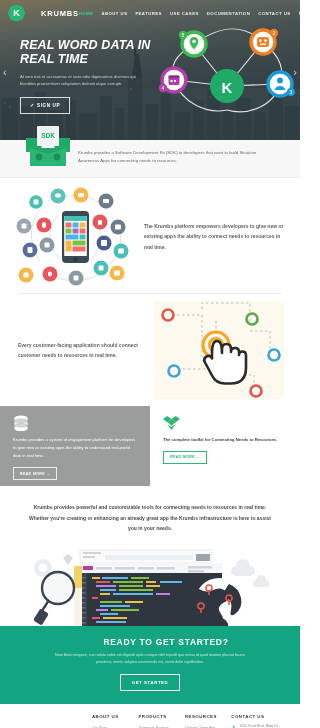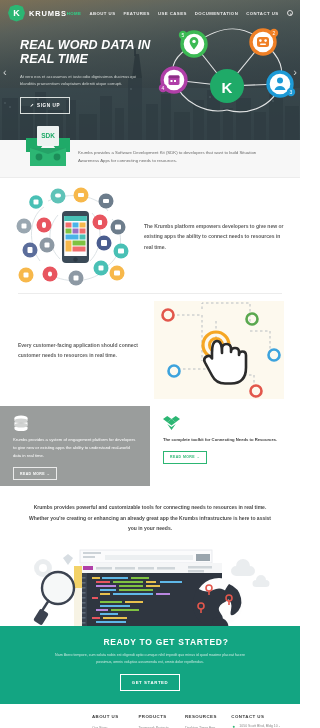--- a/index.html
+++ b/index.html
@@ -26,21 +26,21 @@
     position: relative; z-index: 5; height: 26px;
     display: flex; align-items: center; padding: 0 8px;
   }
   .logo-wrap { display: flex; align-items: center; gap: 4px; }
   .logo-mark {
     width: 17px; height: 17px; background: #2cb673;
     clip-path: polygon(50% 0%, 87% 13%, 100% 50%, 87% 87%, 50% 100%, 13% 87%, 0% 50%, 13% 13%);
     display:flex; align-items:center; justify-content:center;
     font-size: 9px; font-weight: bold; color:#fff; line-height:1;
   }
-  .logo-text { color:#fff; font-size:7.5px; font-weight:bold; letter-spacing:.8px; }
+  .logo-text { color:#fff; font-size:7.5px; font-weight:bold; letter-spacing:.8px;margin-left:12px; }
   .nav-items { margin-left:auto; display:flex; align-items:center; gap:8px; padding-right:2px; }
   .nav-link { font-size:4.3px; color:#e8e8e8; letter-spacing:.45px; font-weight:bold; text-decoration:none; white-space:nowrap;}
   .nav-link.active { color:#2cd68a; }
   .search-ico { width:6px; height:6px; position:relative; }
   .search-ico:before{content:"";position:absolute;width:4px;height:4px;border:.8px solid #ddd;border-radius:50%;left:0;top:0;}
   .search-ico:after{content:"";position:absolute;width:2.2px;height:.8px;background:#ddd;transform:rotate(45deg);left:3.6px;top:4.4px;}
 
   .hero-body { position:relative; z-index:4; padding:12px 0 0 20px; width:165px; }
   .hero-title { color:#fff; font-size:12.5px; font-weight:bold; letter-spacing:.1px; line-height:1.15;font-style:italic; }
   .hero-sub { margin-top:6px; font-size:4.1px; line-height:1.85; color:#cfd4d2; width:132px; }

